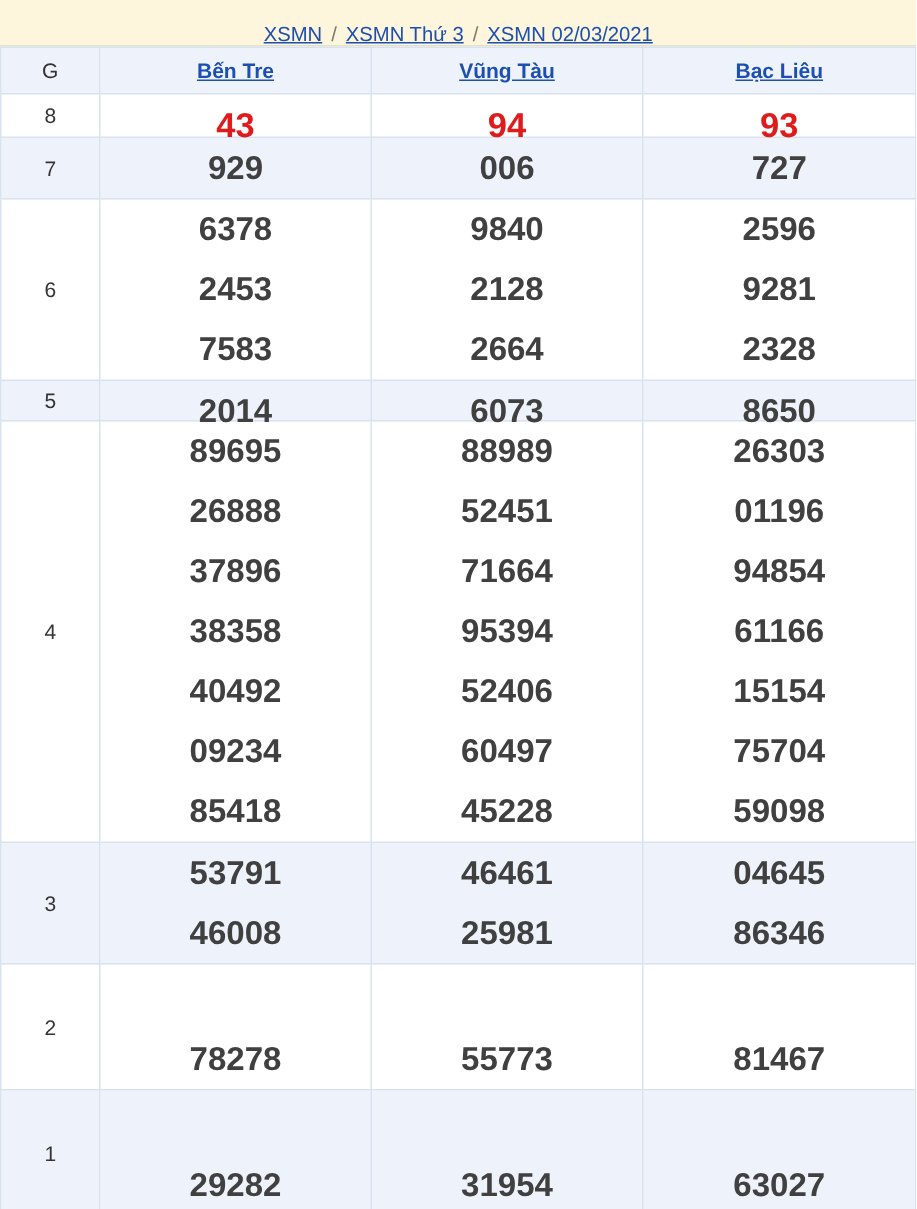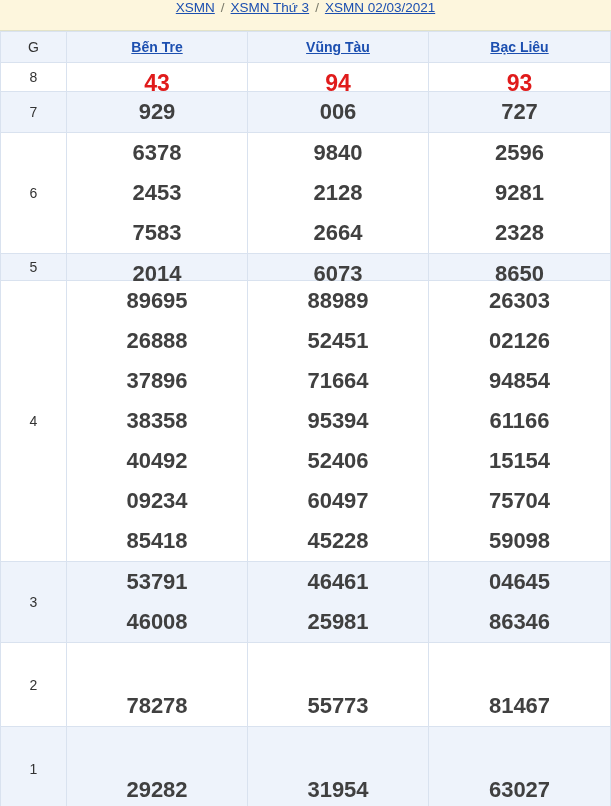--- a/index.html
+++ b/index.html
@@ -14,21 +14,21 @@
     height: 806px;
     position: relative;
     background: #ffffff;
     overflow: hidden;
   }
   .breadcrumb-bar {
     height: 31px;
     background: #fdf6dd;
     border-bottom: 1px solid #e2e2c8;
     display: flex;
-    align-items: flex-start;
+    align-items: flex-end;
     justify-content: center;
     font-size: 13.5px;
     color: #555555;
   }
   .breadcrumb-bar a {
     color: #1c4fb0;
     text-decoration: underline;
   }
   .bc-sep {
     margin: 0 6px;
@@ -206,21 +206,21 @@
           <span class="n">88989</span>
           <span class="n">52451</span>
           <span class="n">71664</span>
           <span class="n">95394</span>
           <span class="n">52406</span>
           <span class="n">60497</span>
           <span class="n">45228</span>
         </td>
         <td class="nums">
           <span class="n">26303</span>
-          <span class="n">02126</span>
+          <span class="n">01196</span>
           <span class="n">94854</span>
           <span class="n">61166</span>
           <span class="n">15154</span>
           <span class="n">75704</span>
           <span class="n">59098</span>
         </td>
       </tr>
 
       <tr class="shaded r3">
         <td class="prize-label">3</td>

